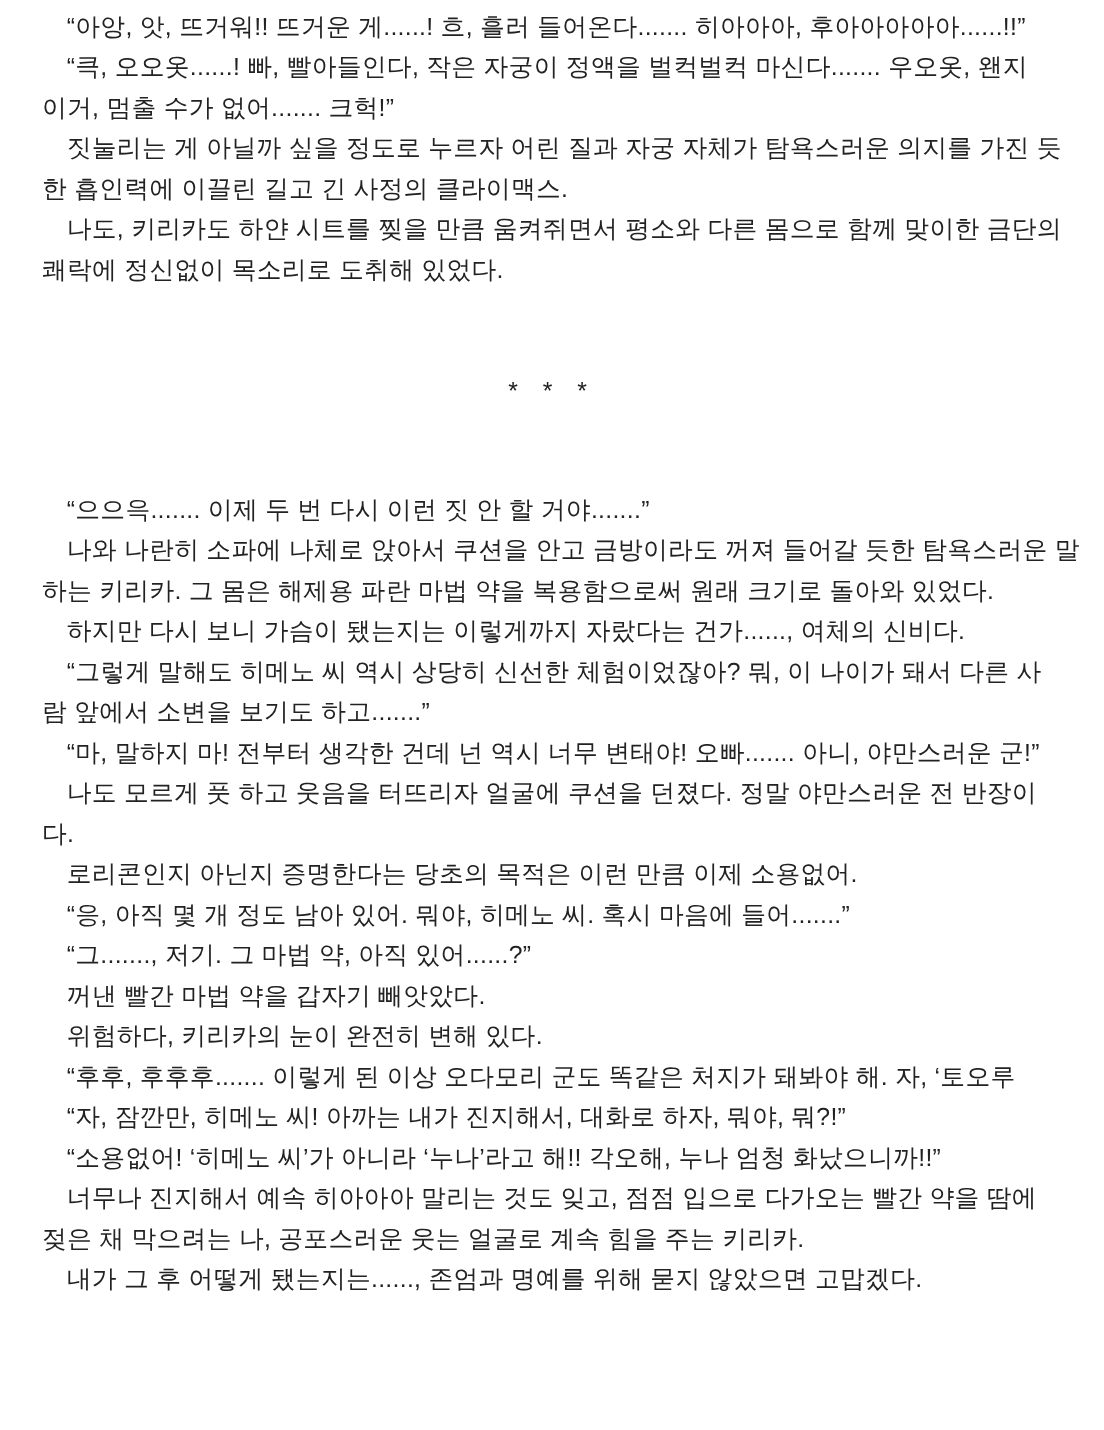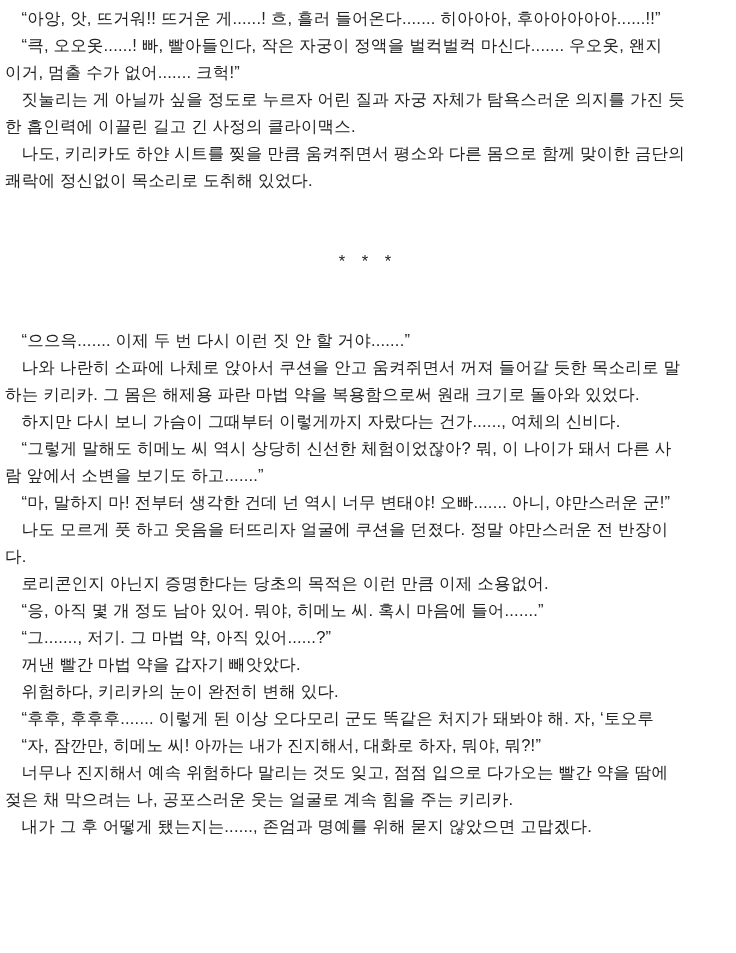--- a/index.html
+++ b/index.html
@@ -25,20 +25,21 @@
     font-size: 16.5px;
     line-height: 27px;
     letter-spacing: 0.2px;
     color: #222222;
   }
   .line {
     min-height: 27px;
     white-space: normal;
     word-break: keep-all;
     overflow-wrap: anywhere;
+    margin-left: 23px;
   }
   .line.indent {
     text-indent: 1em;
   }
   .separator {
     height: 27px;
     line-height: 27px;
     margin-top: 54px;
     margin-bottom: 52px;
     text-align: center;
@@ -54,32 +55,33 @@
   <div class="text-content" id="text-content">
       <div class="line indent">“아앙, 앗, 뜨거워!! 뜨거운 게......! 흐, 흘러 들어온다....... 히아아아, 후아아아아아......!!”</div>
       <div class="line indent">“큭, 오오옷......! 빠, 빨아들인다, 작은 자궁이 정액을 벌컥벌컥 마신다....... 우오옷, 왠지</div>
       <div class="line">이거, 멈출 수가 없어....... 크헉!”</div>
       <div class="line indent">짓눌리는 게 아닐까 싶을 정도로 누르자 어린 질과 자궁 자체가 탐욕스러운 의지를 가진 듯</div>
       <div class="line">한 흡인력에 이끌린 길고 긴 사정의 클라이맥스.</div>
       <div class="line indent">나도, 키리카도 하얀 시트를 찢을 만큼 움켜쥐면서 평소와 다른 몸으로 함께 맞이한 금단의</div>
       <div class="line">쾌락에 정신없이 목소리로 도취해 있었다.</div>
       <div class="separator">* * *</div>
       <div class="line indent">“으으윽....... 이제 두 번 다시 이런 짓 안 할 거야.......”</div>
-      <div class="line indent">나와 나란히 소파에 나체로 앉아서 쿠션을 안고 움켜쥐면서 꺼져 들어갈 듯한 목소리로 말</div>
+      <div class="line indent">나와 나란히 소파에 나체로 앉아서 쿠션을 안고 금방이라도 꺼져 들어갈 듯한 탐욕스러운 말</div>
       <div class="line">하는 키리카. 그 몸은 해제용 파란 마법 약을 복용함으로써 원래 크기로 돌아와 있었다.</div>
-      <div class="line indent">하지만 다시 보니 가슴이 그때부터 이렇게까지 자랐다는 건가......, 여체의 신비다.</div>
+      <div class="line indent">하지만 다시 보니 가슴이 됐는지는 이렇게까지 자랐다는 건가......, 여체의 신비다.</div>
       <div class="line indent">“그렇게 말해도 히메노 씨 역시 상당히 신선한 체험이었잖아? 뭐, 이 나이가 돼서 다른 사</div>
       <div class="line">람 앞에서 소변을 보기도 하고.......”</div>
       <div class="line indent">“마, 말하지 마! 전부터 생각한 건데 넌 역시 너무 변태야! 오빠....... 아니, 야만스러운 군!”</div>
       <div class="line indent">나도 모르게 풋 하고 웃음을 터뜨리자 얼굴에 쿠션을 던졌다. 정말 야만스러운 전 반장이</div>
       <div class="line">다.</div>
       <div class="line indent">로리콘인지 아닌지 증명한다는 당초의 목적은 이런 만큼 이제 소용없어.</div>
       <div class="line indent">“응, 아직 몇 개 정도 남아 있어. 뭐야, 히메노 씨. 혹시 마음에 들어.......”</div>
       <div class="line indent">“그......., 저기. 그 마법 약, 아직 있어......?”</div>
       <div class="line indent">꺼낸 빨간 마법 약을 갑자기 빼앗았다.</div>
       <div class="line indent">위험하다, 키리카의 눈이 완전히 변해 있다.</div>
       <div class="line indent">“후후, 후후후....... 이렇게 된 이상 오다모리 군도 똑같은 처지가 돼봐야 해. 자, ‘토오루</div>
       <div class="line indent">“자, 잠깐만, 히메노 씨! 아까는 내가 진지해서, 대화로 하자, 뭐야, 뭐?!”</div>
-      <div class="line indent">너무나 진지해서 예속 위험하다 말리는 것도 잊고, 점점 입으로 다가오는 빨간 약을 땀에</div>
+      <div class="line indent">“소용없어! ‘히메노 씨’가 아니라 ‘누나’라고 해!! 각오해, 누나 엄청 화났으니까!!”</div>
+      <div class="line indent">너무나 진지해서 예속 히아아아 말리는 것도 잊고, 점점 입으로 다가오는 빨간 약을 땀에</div>
       <div class="line">젖은 채 막으려는 나, 공포스러운 웃는 얼굴로 계속 힘을 주는 키리카.</div>
       <div class="line indent">내가 그 후 어떻게 됐는지는......, 존엄과 명예를 위해 묻지 않았으면 고맙겠다.</div>
     </div>
 </div>
 
 </body></html>

